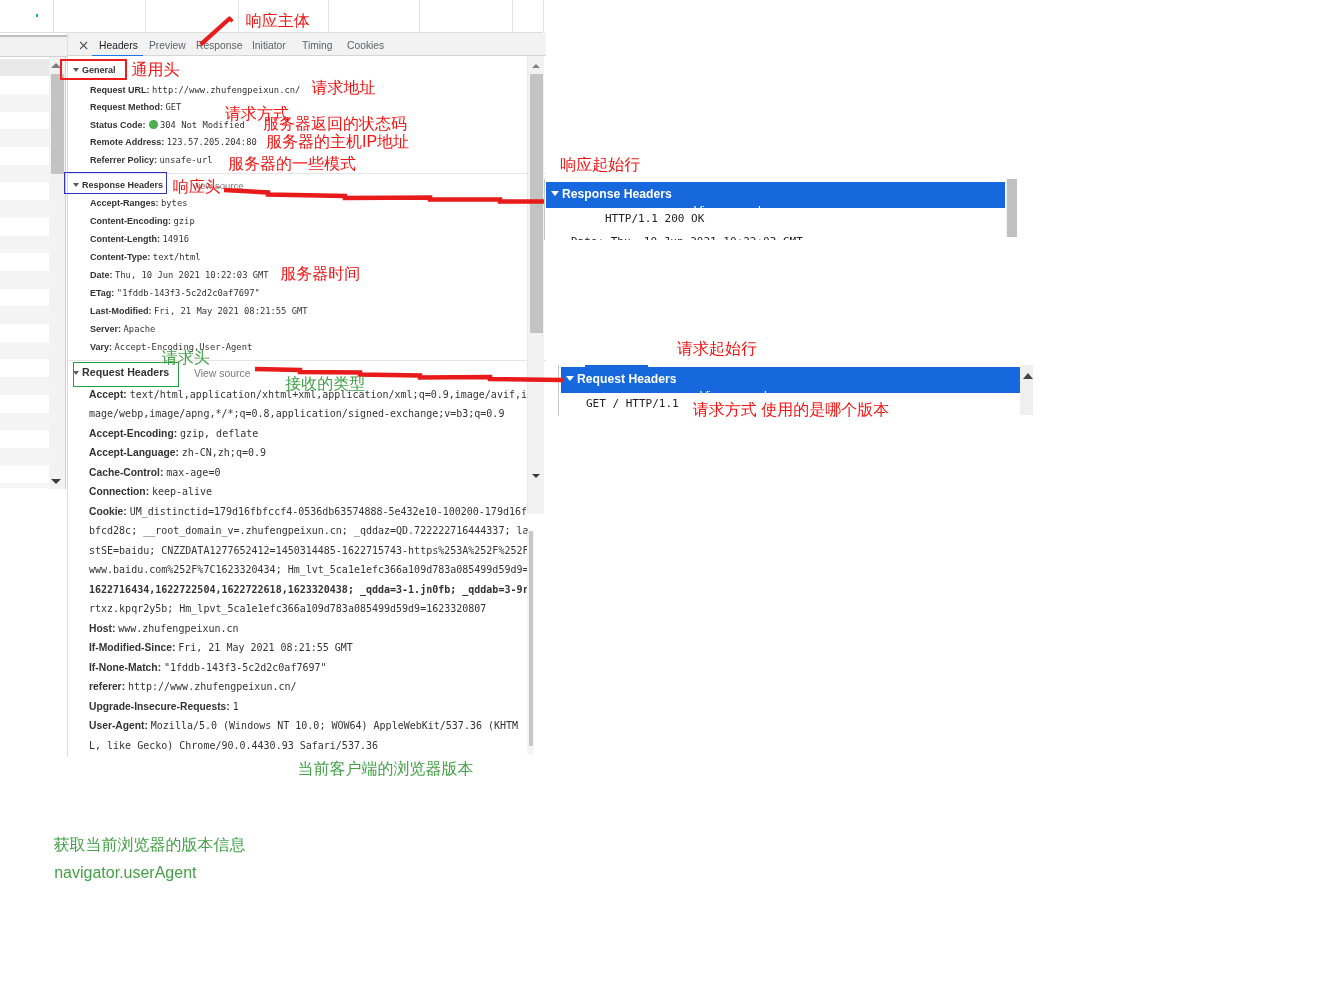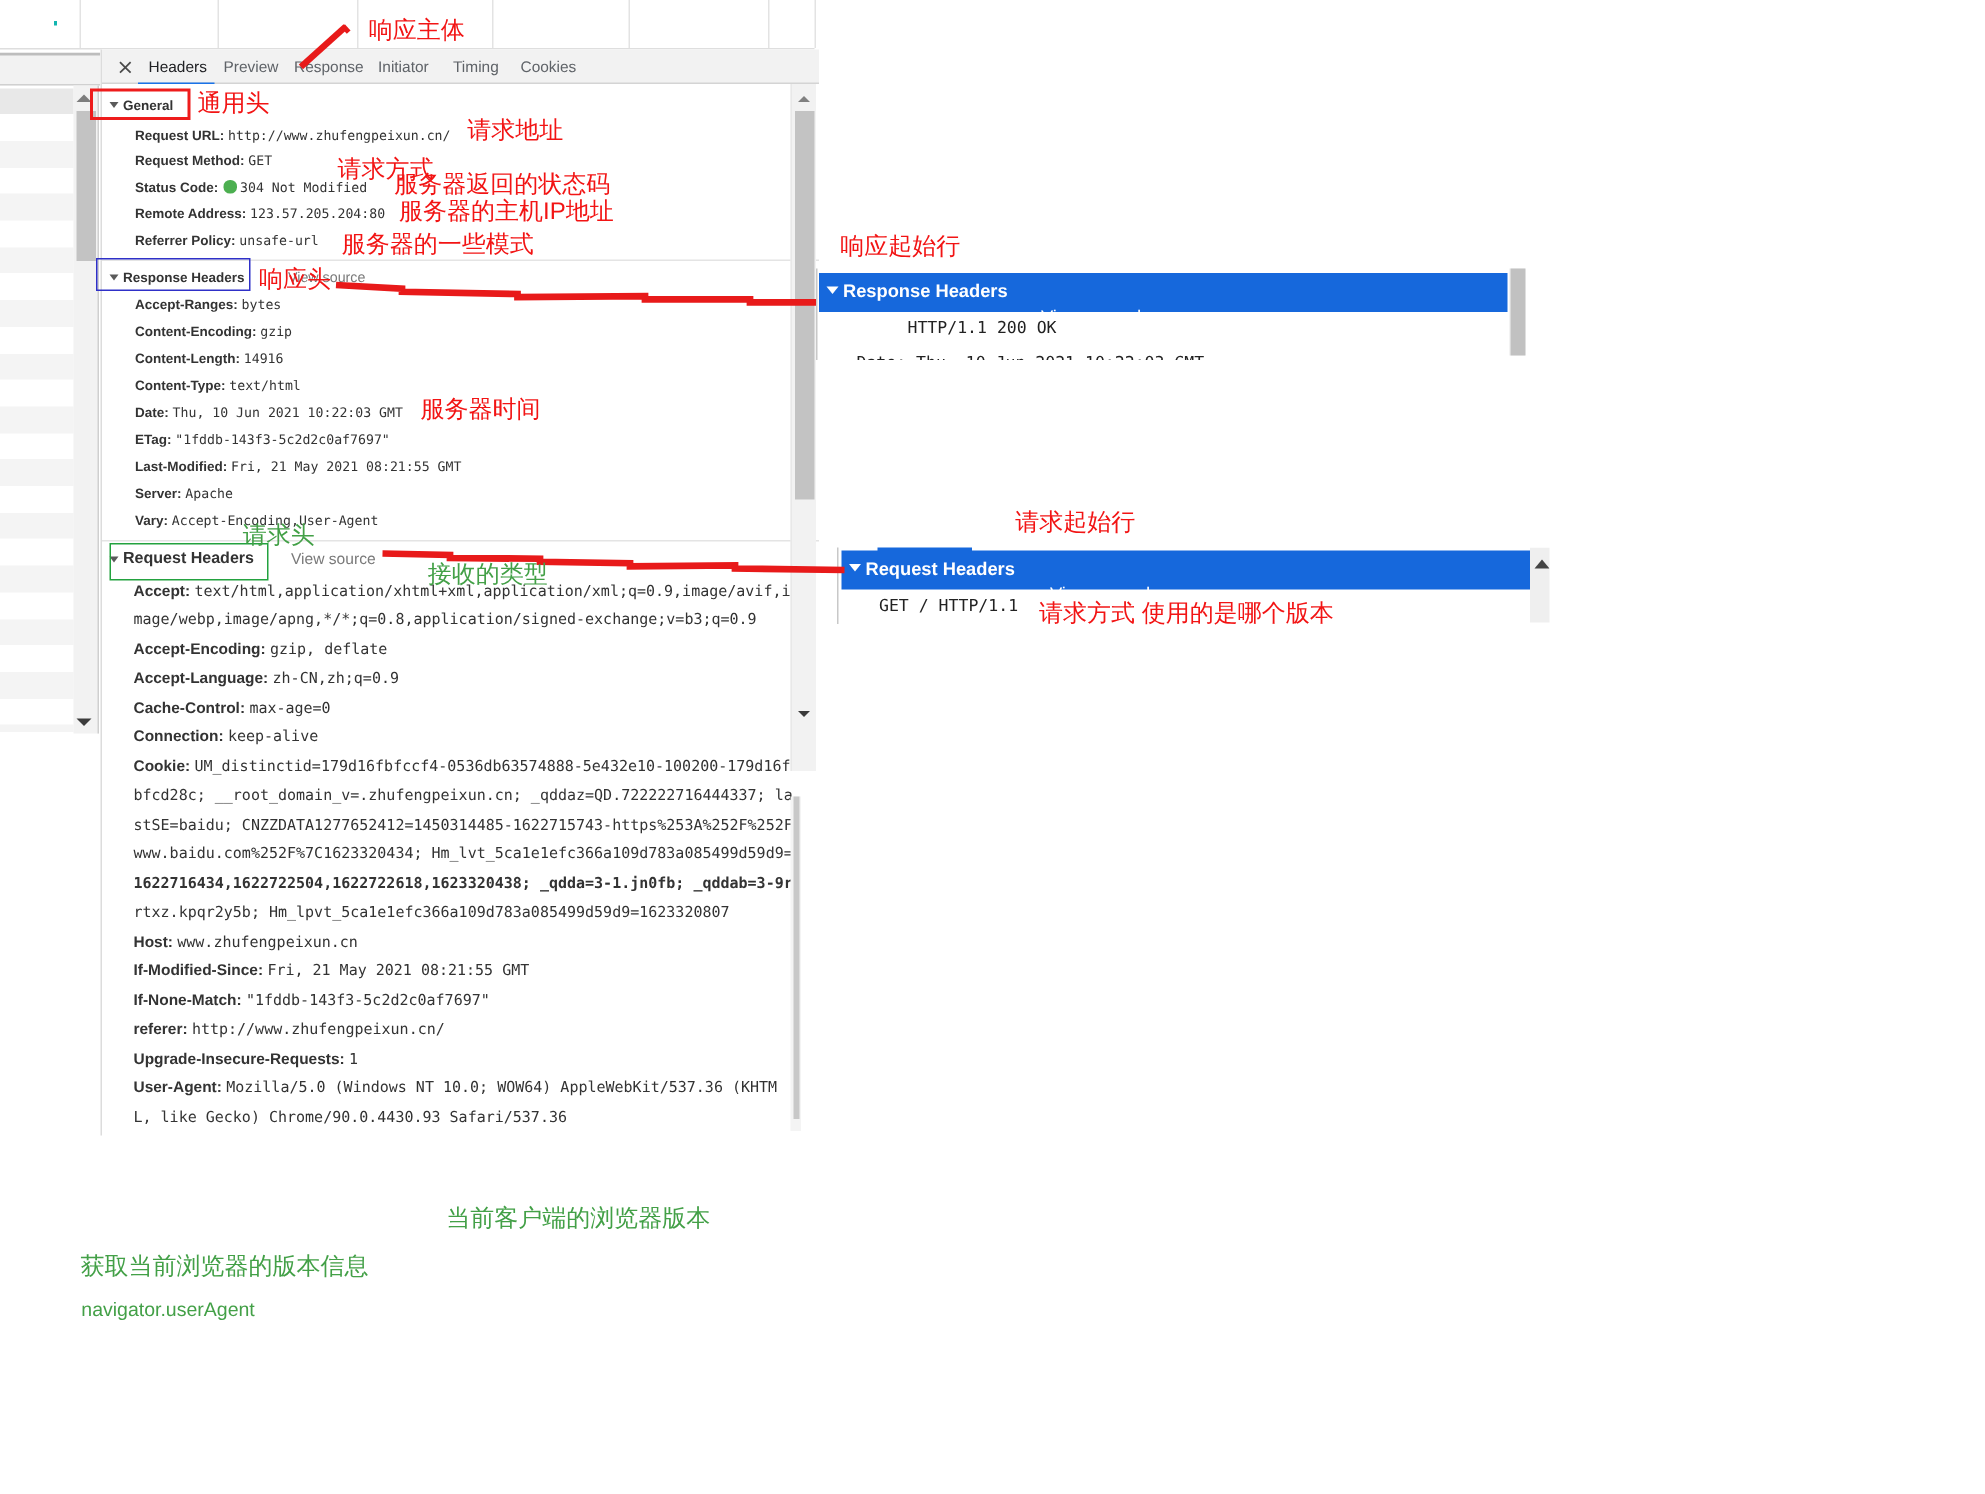--- a/index.html
+++ b/index.html
@@ -266,18 +266,18 @@
     <div class="ann red" style="left: 262.9px; top: 113.7px;">服务器返回的状态码</div>
     <div class="ann red" style="left: 266px; top: 131.8px;">服务器的主机IP地址</div>
     <div class="ann red" style="left: 227.9px; top: 154.1px; text-align: center;">服务器的一些模式</div>
     <div class="ann red" style="left: 172.7px; top: 177.3px;">响应头</div>
     <div class="ann red" style="left: 280.3px; top: 264.3px;">服务器时间</div>
     <div class="ann red" style="left: 560.2px; top: 155.1px;">响应起始行</div>
     <div class="ann red" style="left: 676.9px; top: 339.1px;">请求起始行</div>
     <div class="ann red" style="left: 692.7px; top: 400px;">请求方式 使用的是哪个版本</div>
     <div class="ann green" style="left: 161.8px; top: 348.1px;">请求头</div>
     <div class="ann green" style="left: 285.2px; top: 373.5px;">接收的类型</div>
-    <div class="ann green" style="left: 297.5px; top: 758.8px; margin-top: 44px;">当前客户端的浏览器版本</div>
+    <div class="ann green" style="left: 297.5px; top: 758.8px;">当前客户端的浏览器版本</div>
     <div class="ann green" style="left: 53.6px; top: 835px;">获取当前浏览器的版本信息</div>
-    <div class="ann green" style="left: 54.2px; top: 862.6px; font-size: 13px;">navigator.userAgent</div>
+    <div class="ann green" style="left: 54.2px; top: 862.6px; font-size: 16px;">navigator.userAgent</div>
   </div>
 
 <div id="overlays"></div>
 
 </body></html>

